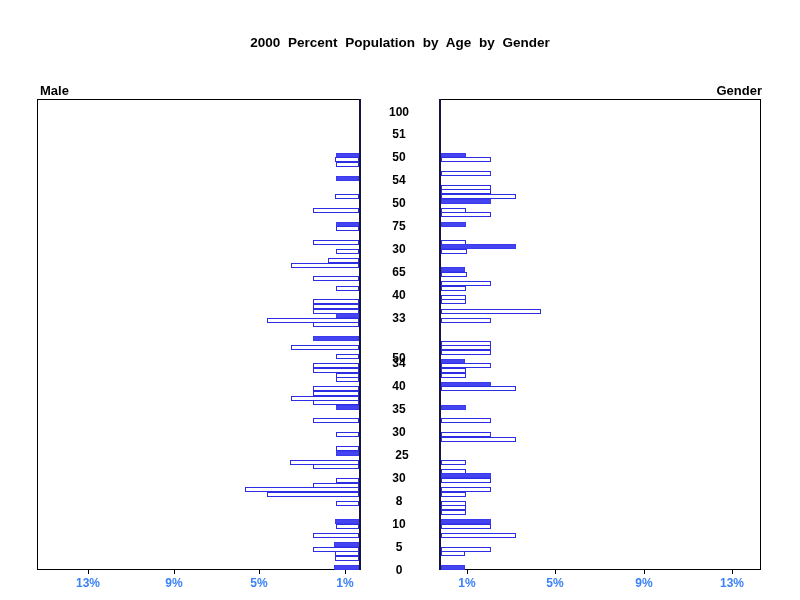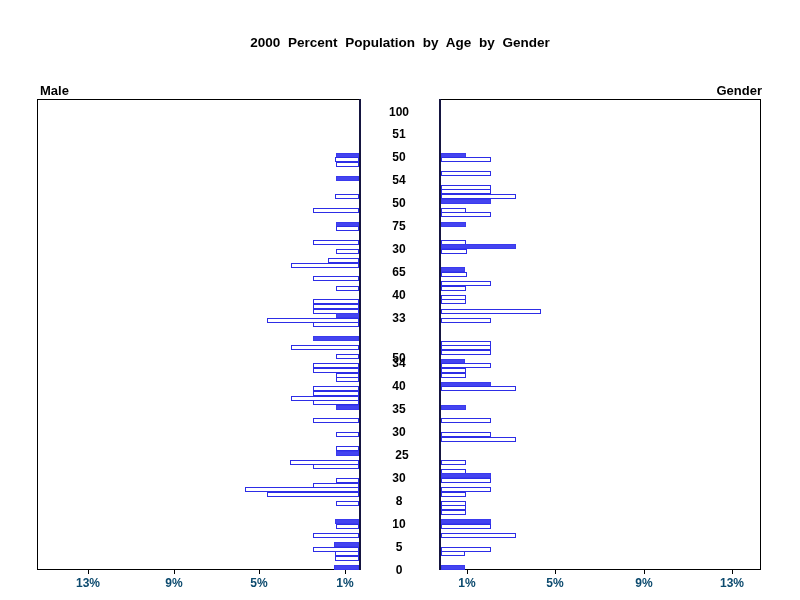--- a/index.html
+++ b/index.html
@@ -14,21 +14,21 @@
   #male-panel{left:37px;width:321px;}
   #female-panel{left:440px;width:319px;}
   .axis-heavy{position:absolute;top:99px;height:471px;width:2px;background:#151540;}
   #male-zero-line{left:359px;}
   #female-zero-line{left:439px;}
   .bar{position:absolute;height:3px;border:1px solid #2d2de6;background:#ffffff;}
   .bar.filled{background:#4444f0;border-color:#3a3aee;}
   .age-label{position:absolute;width:44px;text-align:center;font-size:12px;font-weight:bold;color:#000;}
   .tick{position:absolute;top:570px;width:1px;height:4px;background:#000;}
   .tick-label{position:absolute;top:576px;width:40px;text-align:center;
-              font-size:12px;font-weight:bold;color:#0c4a6e;}
+              font-size:12px;font-weight:bold;color:#3b82f6;}
 </style>
 </head>
 <body>
 
 <div id="canvas">
 
   <div class="title">
     <div>2000 Percent Population by Age by Gender</div>
   </div>
 

